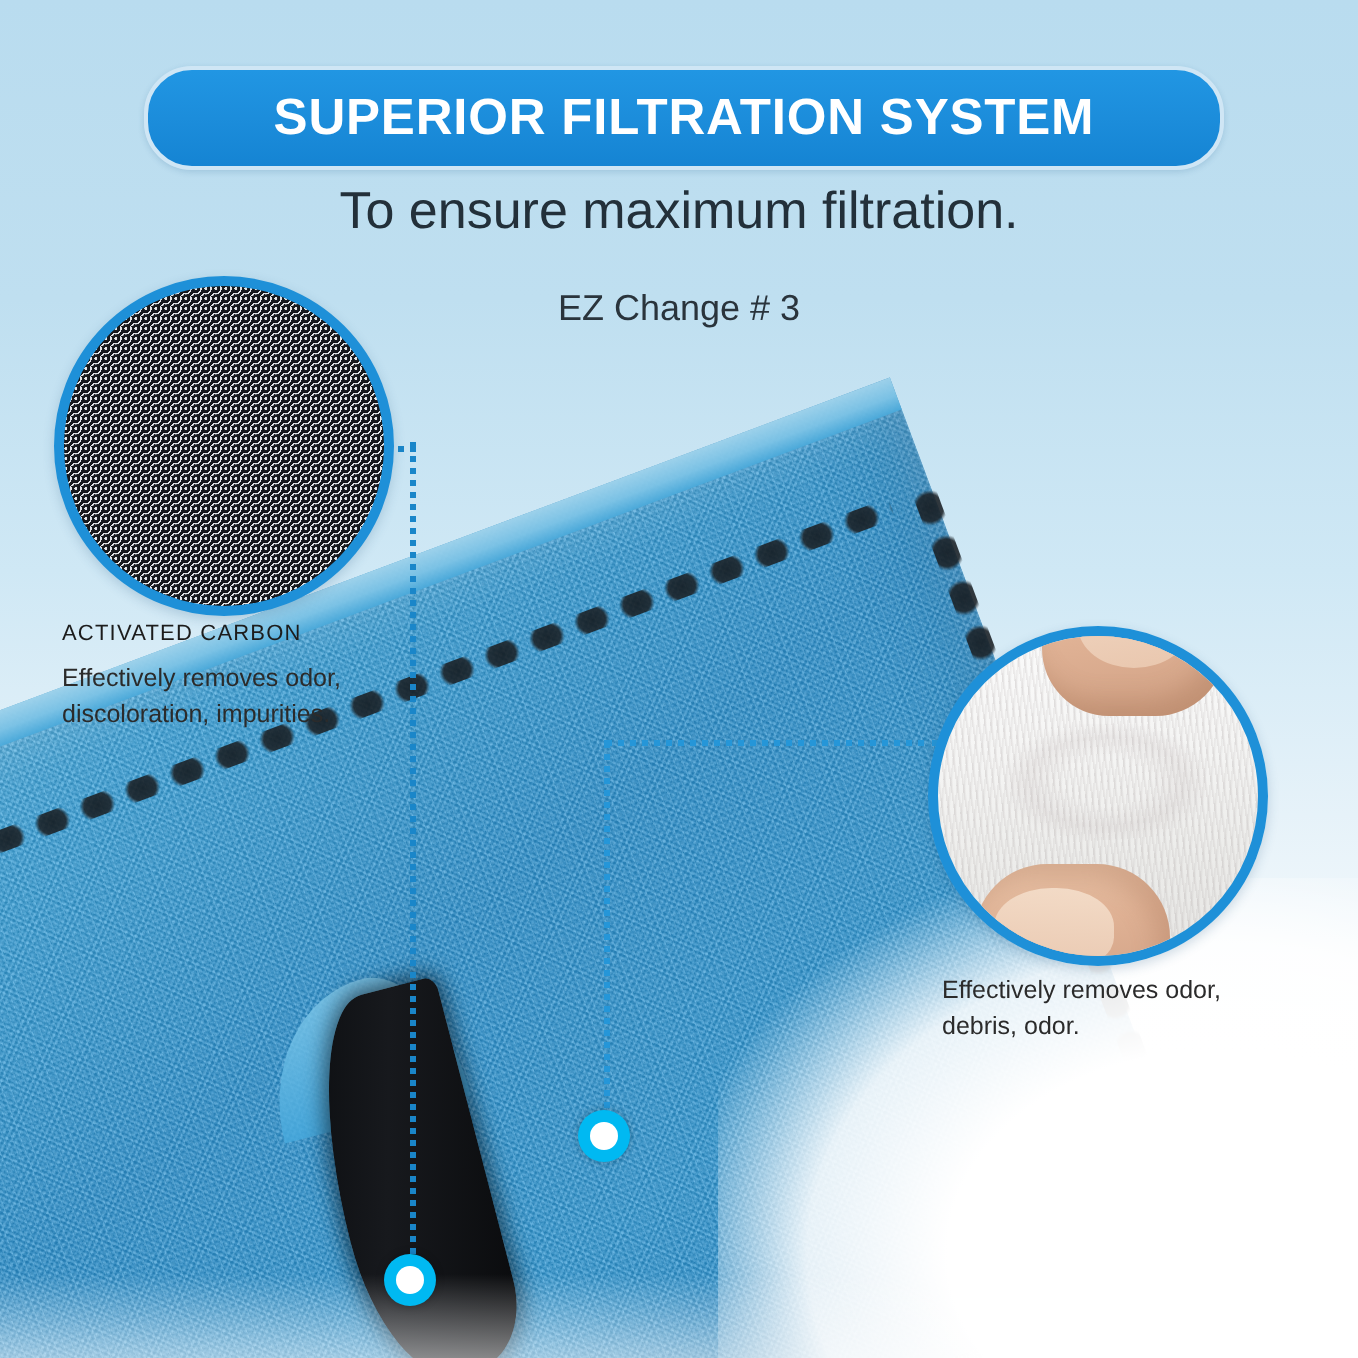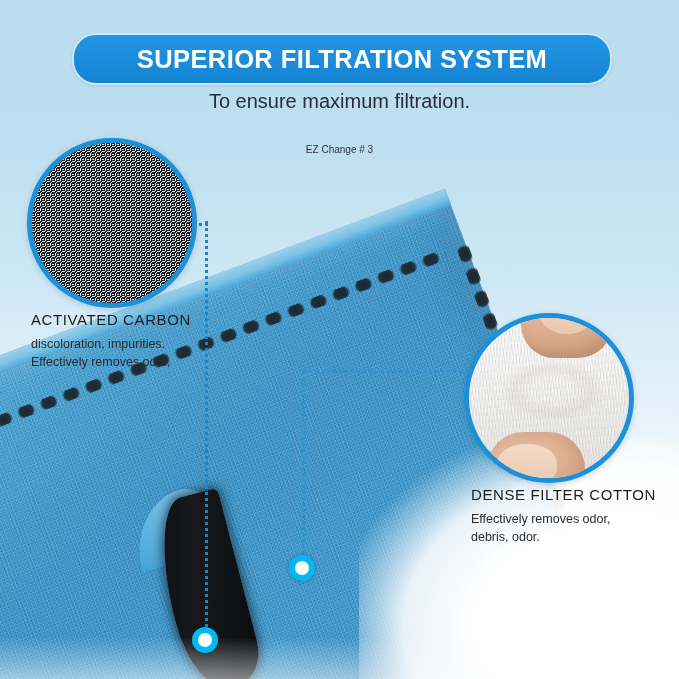--- a/index.html
+++ b/index.html
@@ -70,23 +70,23 @@
     background:linear-gradient(0deg,rgba(255,255,255,.55),rgba(255,255,255,0));}
 
   
   .banner{position:absolute;left:72px;top:33px;width:536px;height:48px;border-radius:24px;
     background:linear-gradient(180deg,#2196e3 0%,#1c8ddb 50%,#1584d3 100%);
     border:2px solid #cfe6f5;box-shadow:0 1px 3px rgba(30,90,140,.18);
     display:flex;align-items:center;justify-content:center;}
   .banner-text{color:#fff;font-size:25.5px;font-weight:700;letter-spacing:.4px;
     font-family:"Liberation Sans",sans-serif;white-space:nowrap;}
   .subtitle{position:absolute;left:0;right:0;top:90px;text-align:center;
-    font-size:20px;color:#23303a;font-family:"Liberation Sans",sans-serif;}
+    font-size:26px;color:#23303a;font-family:"Liberation Sans",sans-serif;}
   .ezchange{position:absolute;left:0;right:0;top:144px;text-align:center;
-    font-size:10px;color:#2a343c;font-family:"Liberation Sans",sans-serif;}
+    font-size:18px;color:#2a343c;font-family:"Liberation Sans",sans-serif;}
 
   
   .dash-h{position:absolute;height:0;border-top:3px dotted #1a86c9;}
   .dash-v{position:absolute;width:0;border-left:3px dotted #1a86c9;}
   .dash-h.light{border-top-color:#2596d8;}
   .dash-v.light{border-left-color:#2596d8;}
 
   
   .dot{position:absolute;width:26px;height:26px;border-radius:50%;
     background:#00b9f2;display:flex;align-items:center;justify-content:center;
@@ -116,21 +116,21 @@
     background:linear-gradient(170deg,#f3dcc9 0%,#ecCcb4 100%);opacity:.85;}
   .finger-bot{left:18px;top:114px;width:98px;height:70px;border-radius:44px 44px 40px 40px;
     box-shadow:inset -6px 6px 12px rgba(150,100,70,.25);}
   .nail-bot{position:absolute;left:28px;top:126px;width:60px;height:40px;border-radius:48% 48% 38% 38%;
     background:linear-gradient(185deg,#f5e0cd 0%,#eccdb6 100%);opacity:.88;}
   .cotton-wisp{position:absolute;left:34px;top:44px;width:100px;height:58px;
     background:radial-gradient(ellipse at 50% 50%, rgba(255,255,255,.0) 30%, rgba(190,180,180,.18) 55%, rgba(255,255,255,0) 75%);}
 
   
   .cap{position:absolute;font-family:"Liberation Sans",sans-serif;}
-  .cap .title{font-size:15px;letter-spacing:.6px;color:#1c1c1c;margin:0 0 7px 0;}
+  .cap .title{font-size:11px;letter-spacing:.6px;color:#1c1c1c;margin:0 0 7px 0;}
   .cap .desc{font-size:12.5px;line-height:1.45;color:#2b2b2b;}
   .cap-carbon{left:31px;top:311px;}
   .cap-cotton{left:471px;top:486px;}
 </style>
 </head>
 <body>
 
 <div id="stage">
 
   <div class="photo">
@@ -177,26 +177,25 @@
     <div class="cotton-wisp"></div>
     <div class="finger finger-top"></div>
     <div class="nail-top"></div>
     <div class="finger finger-bot"></div>
     <div class="nail-bot"></div>
   </div>
 
   <div class="cap cap-carbon">
     <div class="title">ACTIVATED CARBON</div>
     <div class="desc">
+      <div>Effectively removes odor,</div>
       <div>discoloration, impurities.</div>
-      <div>Effectively removes odor,</div>
     </div>
   </div>
 
   <div class="cap cap-cotton">
-    <div class="title">DENSE FILTER COTTON</div>
     <div class="desc">
       <div>Effectively removes odor,</div>
       <div>debris, odor.</div>
     </div>
   </div>
 
 </div>
 
 </body></html>

